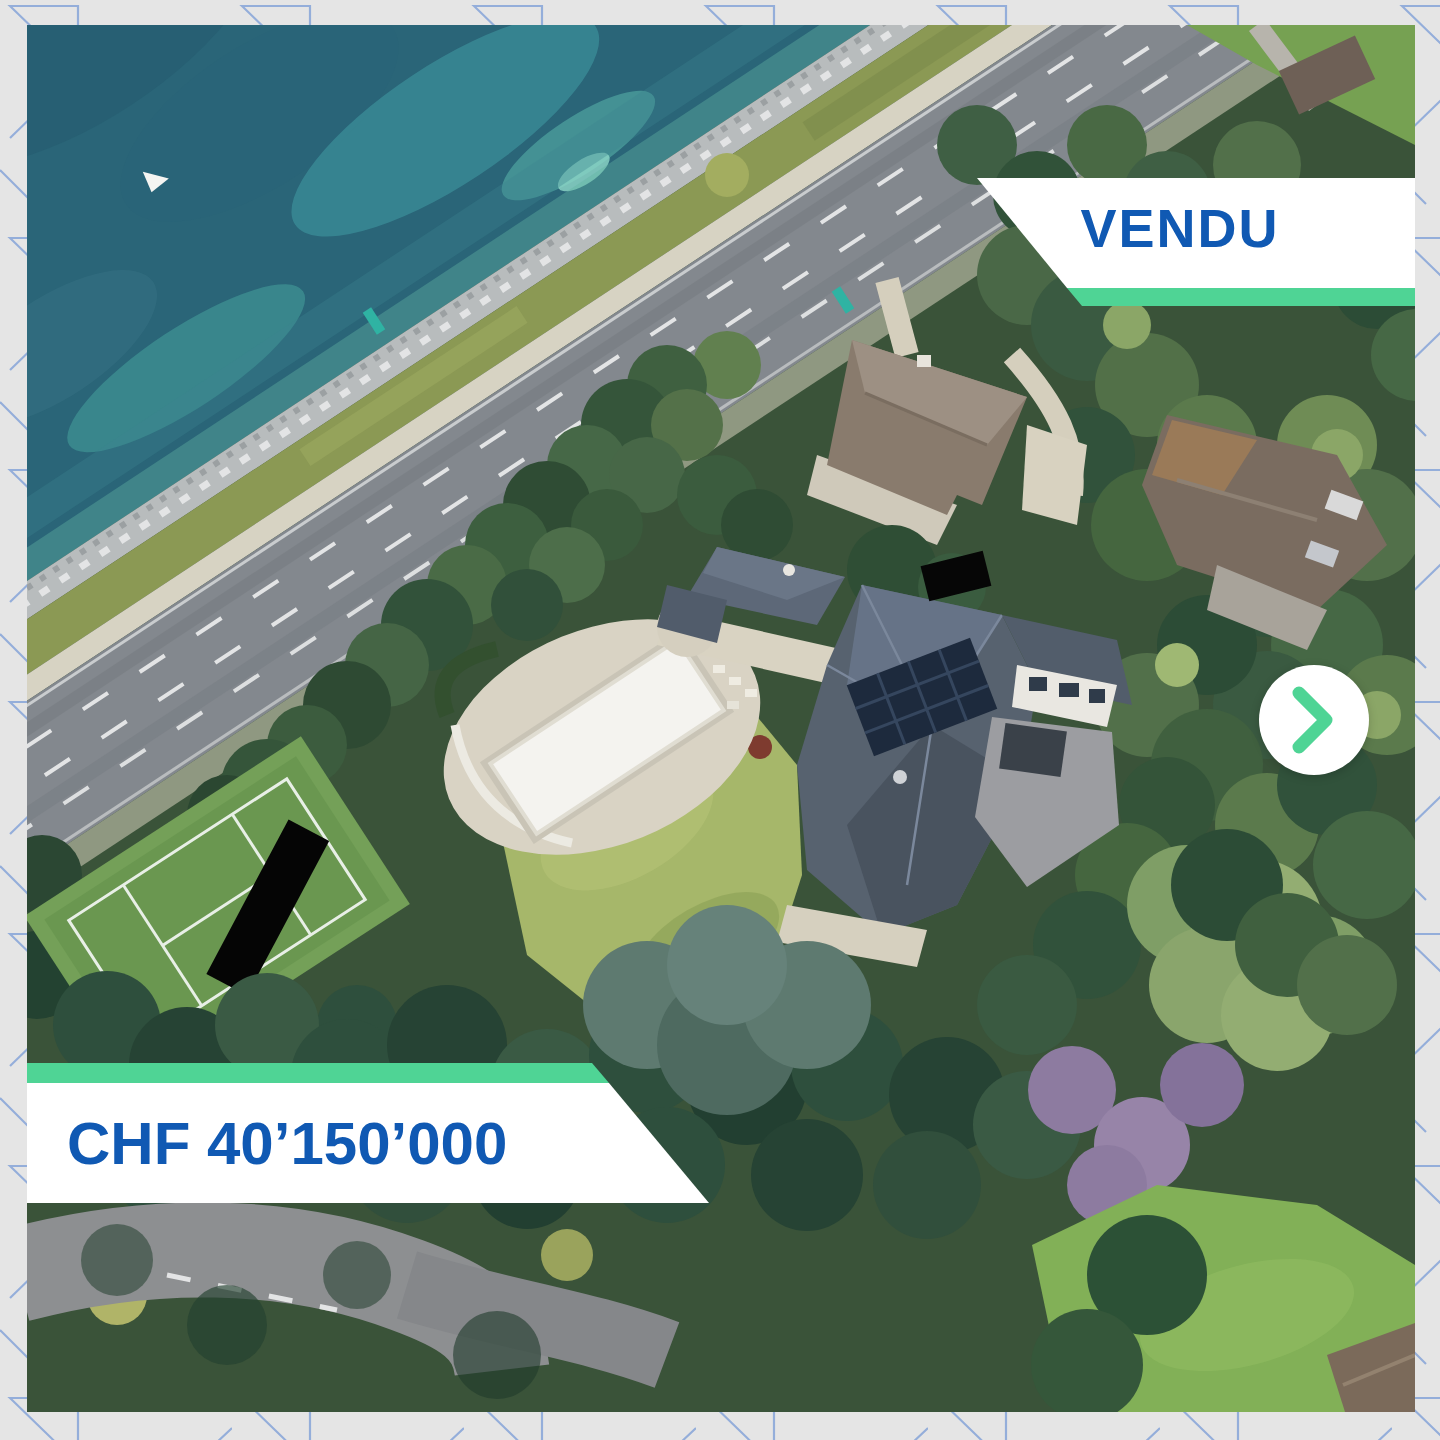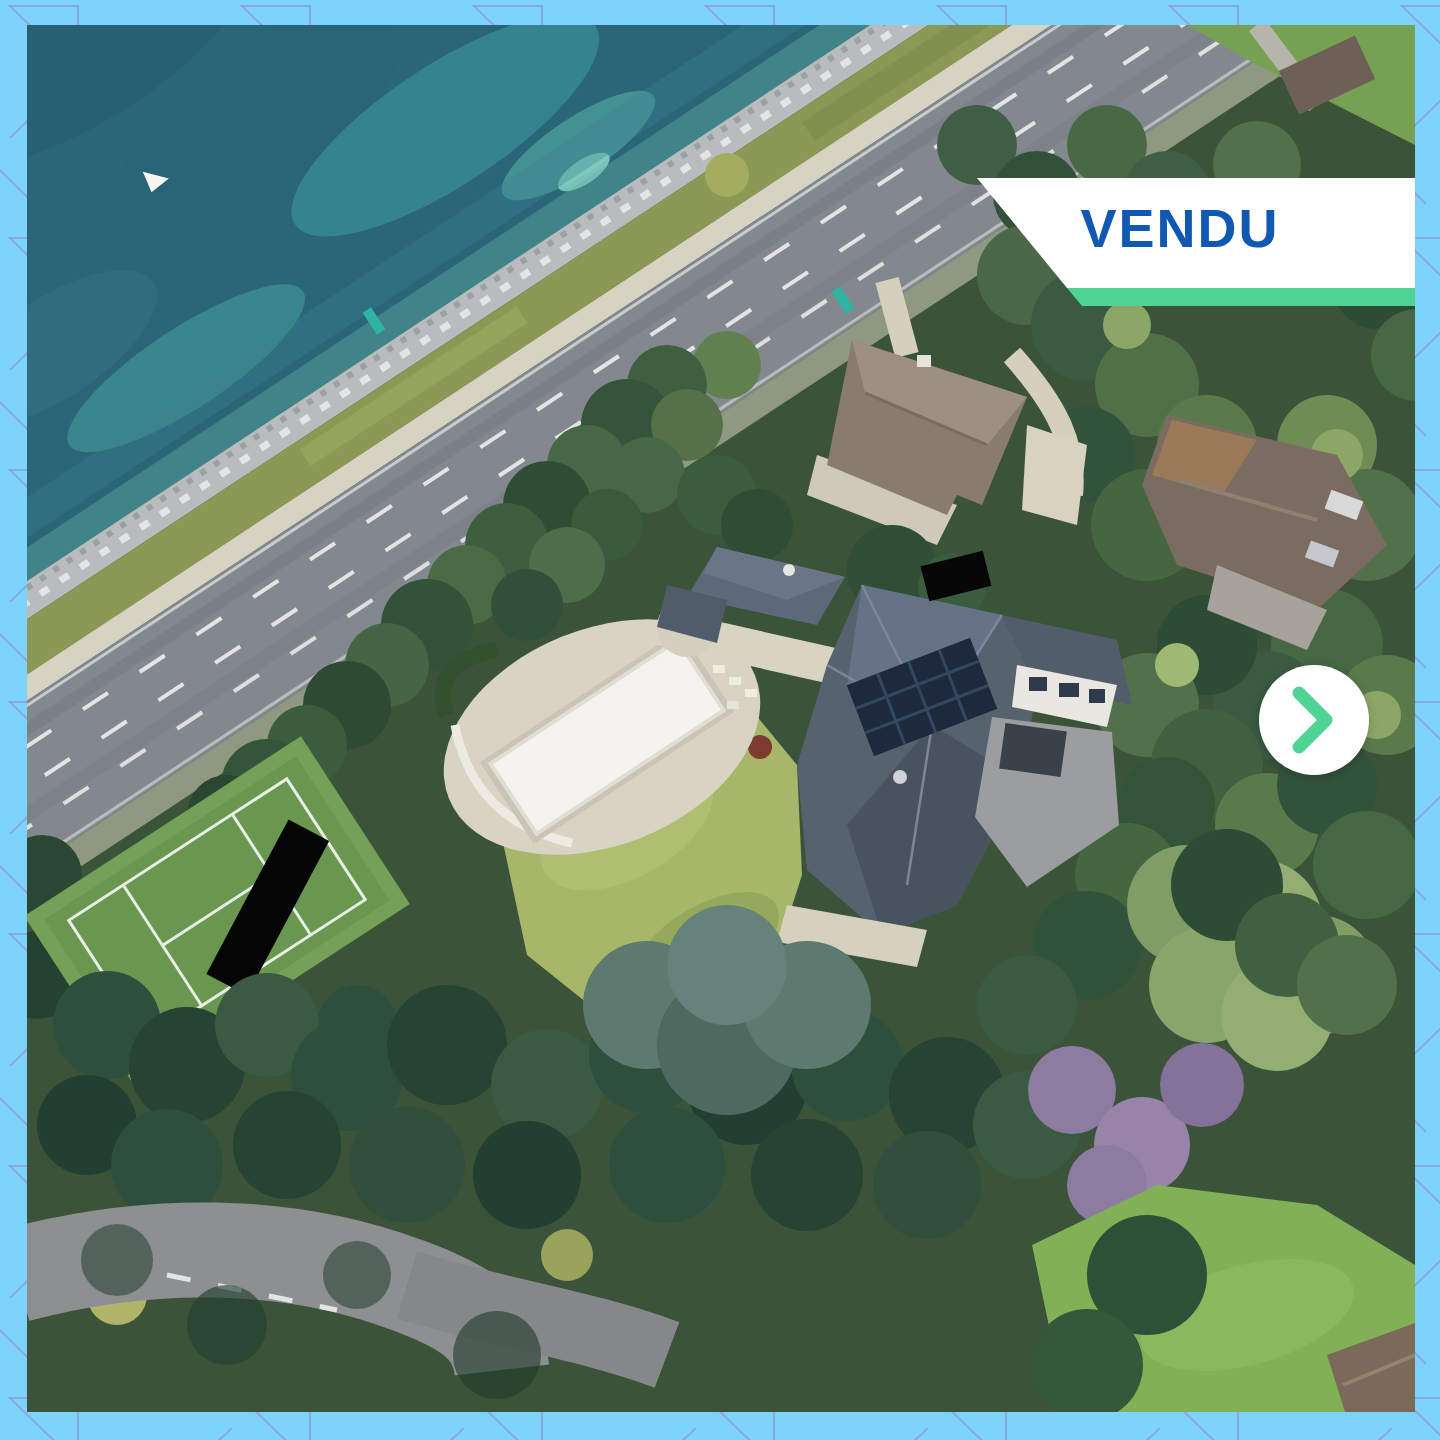--- a/index.html
+++ b/index.html
@@ -1,16 +1,16 @@
 <!DOCTYPE html>
 <html style="--text-blue: #1059b3; --accent-green: #4fd495; --pattern-blue: #86a4d8; --frame-white: #ffffff;"><head>
 <meta charset="utf-8">
 <style>
   html,body{margin:0;padding:0;background:#ffffff;}
-  .frame{position:relative;width:1440px;height:1440px;background:#7dd3fc;overflow:hidden;
+  .frame{position:relative;width:1440px;height:1440px;background:#e5e5e5;overflow:hidden;
          font-family:"Liberation Sans", sans-serif;}
   .pattern-layer{position:absolute;inset:0;z-index:0;}
   .photo{position:absolute;left:27px;top:25px;width:1388px;height:1387px;overflow:hidden;z-index:1;}
   .photo svg{display:block;}
   .banner{position:absolute;z-index:3;}
   .banner .white-part{position:absolute;inset:0;background:#ffffff;}
   .banner .green-part{position:absolute;inset:0;background:var(--accent-green,#4fd495);}
   .banner-vendu{left:960px;top:178px;width:455px;height:128px;}
   .banner-vendu .white-part{clip-path:polygon(17px 0,455px 0,455px 110px,107px 110px);}
   .banner-vendu .green-part{clip-path:polygon(107px 110px,455px 110px,455px 128px,122px 128px);}
@@ -314,20 +314,25 @@
       </g>
     </svg>
   </div>
 
   <div class="banner banner-vendu">
     <div class="white-part"></div>
     <div class="green-part"></div>
     <div class="label">VENDU</div>
   </div>
 
+  <div class="banner banner-price">
+    <div class="green-part"></div>
+    <div class="white-part"></div>
+    <div class="label">CHF 40’150’000</div>
+  </div>
 
   <button class="next-btn" type="button">
     <svg width="110" height="110" viewBox="0 0 110 110">
       <polyline points="40,28 67,55 40,82" fill="none" stroke="#3fd08f" style="stroke:var(--accent-green,#3fd08f)" stroke-width="13" stroke-linecap="round" stroke-linejoin="round"></polyline>
     </svg>
   </button>
 
 </div>
 
 </body></html>

